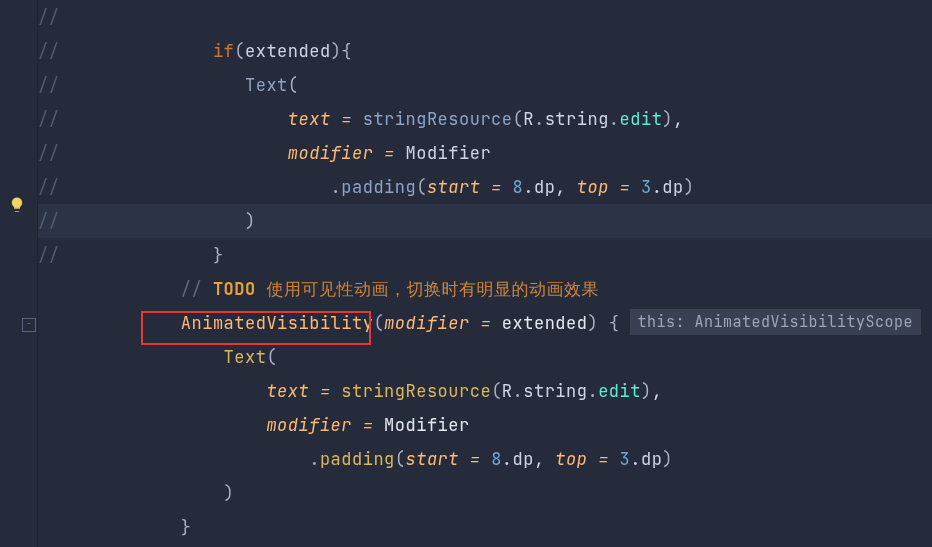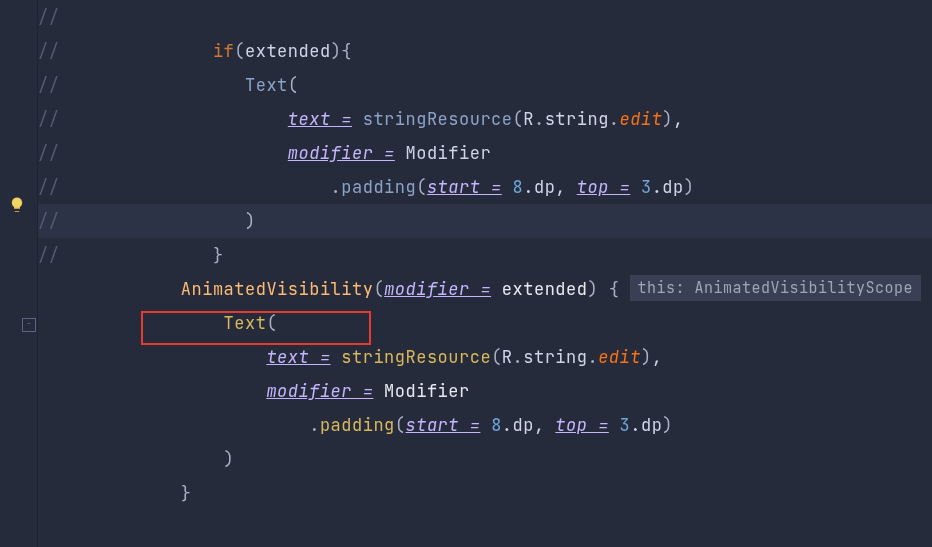--- a/index.html
+++ b/index.html
@@ -51,26 +51,26 @@
     position: relative;
   }
   .t-comment { color: #5f6786; }
   .t-todo { color: #e8a23a; font-weight: bold;}
   .t-todo-cn { color: #d08338; }
   .t-keyword { color: #cc7832; margin-top: 16px; }
   .t-paren { color: #a9b0c4; }
   .t-brace { color: #a9b0c4; }
   .t-func { color: #8ba3c7; }
   .t-funcY { color: #d7b85c; }
-  .t-param { color: #c4b5fd; font-style: italic; text-decoration: underline;}
+  .t-param { color: #fdba74; font-style: italic;}
   .t-white { color: #cfd4e6; }
   .t-whitebold { color: #e6e8ef; }
   .t-num { color: #6fa8dc; }
   .t-dot { color: #a9b0c4; }
-  .t-prop { color: #f97316; font-style: italic;}
+  .t-prop { color: #5eead4; }
   .t-anim { color: #fdba74; }
   .highlight-line {
     position: absolute;
     left: 0; right: 0;
     height: 34px;
     background: #2d3347;
     z-index: 0;
   }
   .content { position: relative; z-index: 1; }
   .redbox {
@@ -162,20 +162,24 @@
       <div class="line">
         <div class="gut"><span>//</span></div>
         <div class="code-text">          <span class="t-paren">)</span></div>
       </div>
 
       <div class="line">
         <div class="gut"><span>//</span></div>
         <div class="code-text">       <span class="t-brace">}</span></div>
       </div>
 
+      <div class="line">
+        <div class="gut"></div>
+        <div class="code-text">    <span class="t-comment">//</span> <span class="t-todo">TODO</span><span class="t-todo-cn"> 使用可见性动画，切换时有明显的动画效果</span></div>
+      </div>
 
       <div class="line">
         <div class="gut"></div>
         <div class="code-text">    <span class="t-anim">AnimatedVisibility</span><span class="t-paren">(</span><span class="t-param">modifier =</span> <span class="t-whitebold">extended</span><span class="t-paren">)</span> <span class="t-brace">{</span><span class="hint-pill"><span class="kw">this:</span> <span>AnimatedVisibilityScope</span></span></div>
       </div>
 
       <div class="line">
         <div class="gut"></div>
         <div class="code-text">        <span class="t-funcY">Text</span><span class="t-paren">(</span></div>
       </div>

